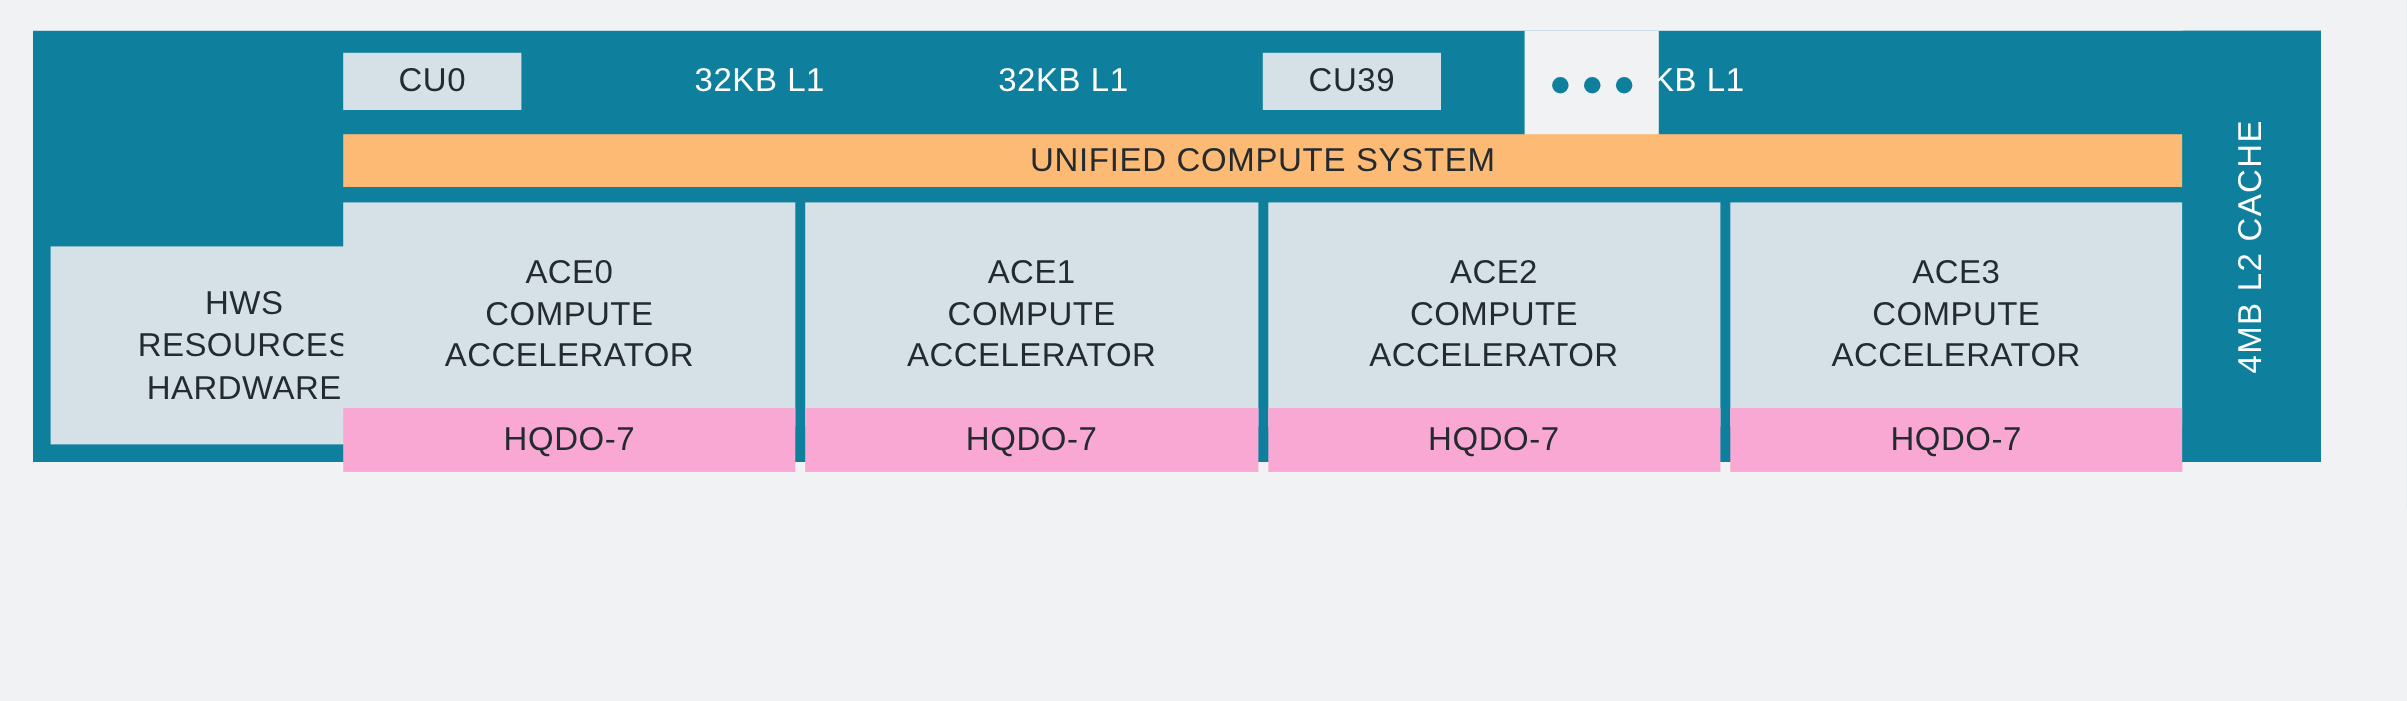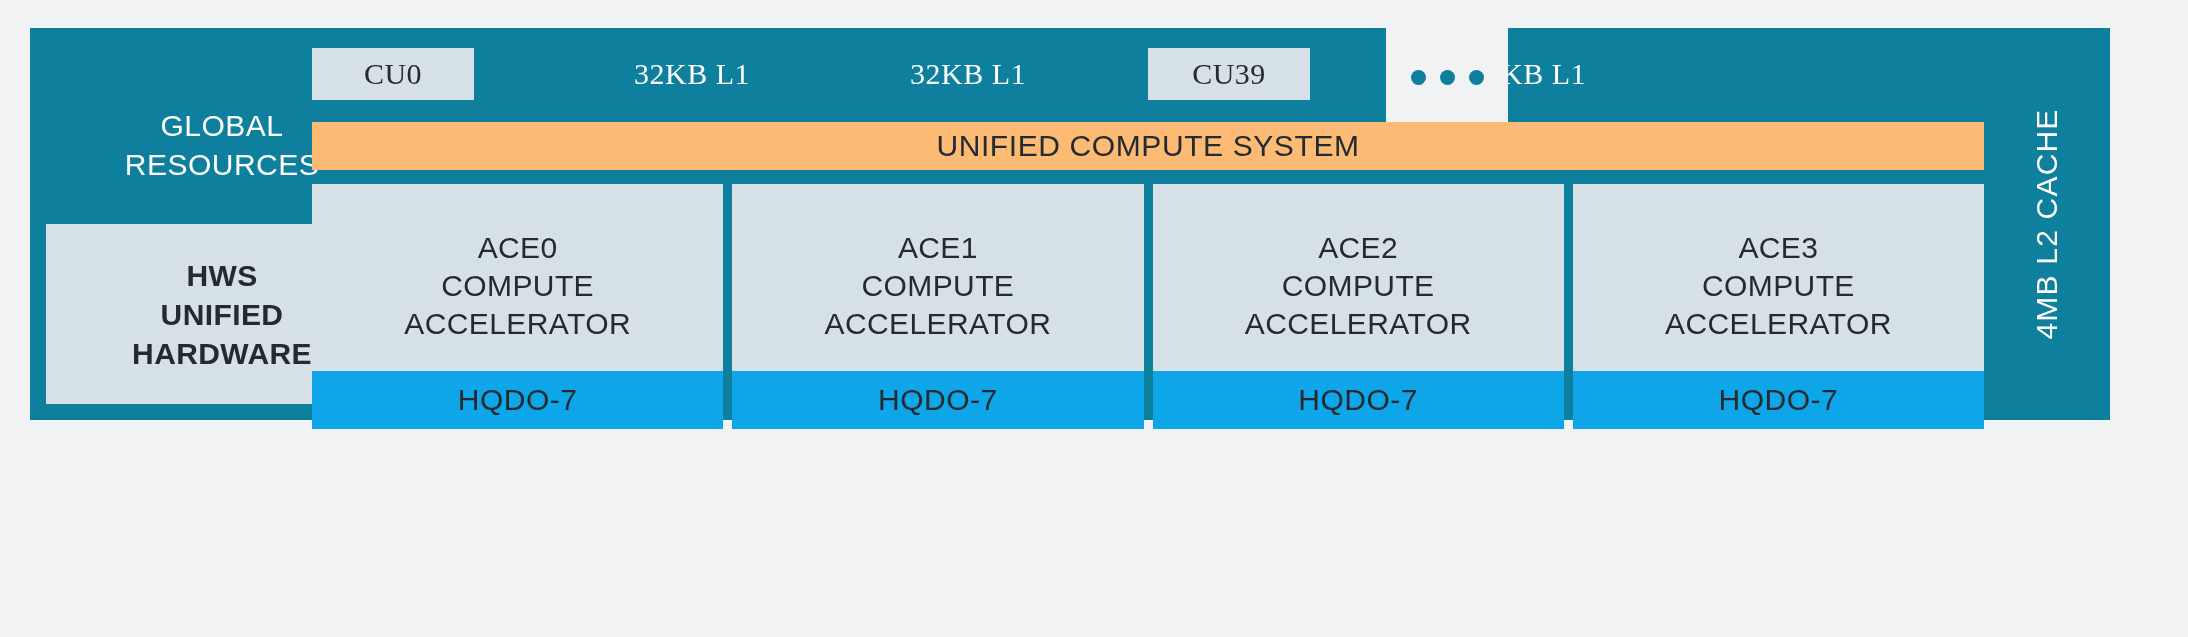--- a/index.html
+++ b/index.html
@@ -57,32 +57,31 @@
     background: #d5e1e6;
     display: flex;
     flex-direction: column;
     align-items: center;
     justify-content: center;
     color: #232b30;
     font-size: 30px;
     line-height: 39px;
     letter-spacing: 0.4px;
   }
-  .hws-box .hws-line { display: block; text-align: left; font-weight: bold; }
+  .hws-box .hws-line { display: block; text-align: left; }
 
   
   .cu-row {
     position: absolute;
     left: 282px;
     top: 14px;
     width: 1672px;
     height: 64px;
     display: flex;
     align-items: center;
-    font-family: Liberation Serif, serif;
   }
 
   .cu-cell {
     display: flex;
     align-items: center;
     flex: 0 0 auto;
   }
 
   .cu-box {
     width: 162px;
@@ -172,21 +171,21 @@
     left: 282px;
     top: 343px;
     width: 1672px;
     height: 58px;
     display: flex;
     gap: 9px;
   }
 
   .hqdo-box {
     flex: 1 1 0;
-    background: #0ea5e9;
+    background: #f9a8d4;
     color: #232b30;
     font-size: 30px;
     letter-spacing: 0.5px;
     display: flex;
     align-items: center;
     justify-content: center;
   }
 
   
   .l2-strip {
@@ -208,28 +207,24 @@
     letter-spacing: 1.2px;
   }
 </style>
 </head>
 <body>
 
 <div id="diagram-root">
 
   <div class="chip-frame">
 
-    <div class="global-resources-label">
-      <span class="gr-line">GLOBAL</span>
-      <span class="gr-line">RESOURCES</span>
-    </div>
 
     <div class="hws-box">
       <span class="hws-line">HWS</span>
-      <span class="hws-line">UNIFIED</span>
+      <span class="hws-line">RESOURCES</span>
       <span class="hws-line">HARDWARE</span>
     </div>
 
     <div class="cu-row">
 
       <div class="cu-cell">
         <div class="cu-box">CU0</div>
         <div class="l1-label">32KB L1</div>
       </div>
 

